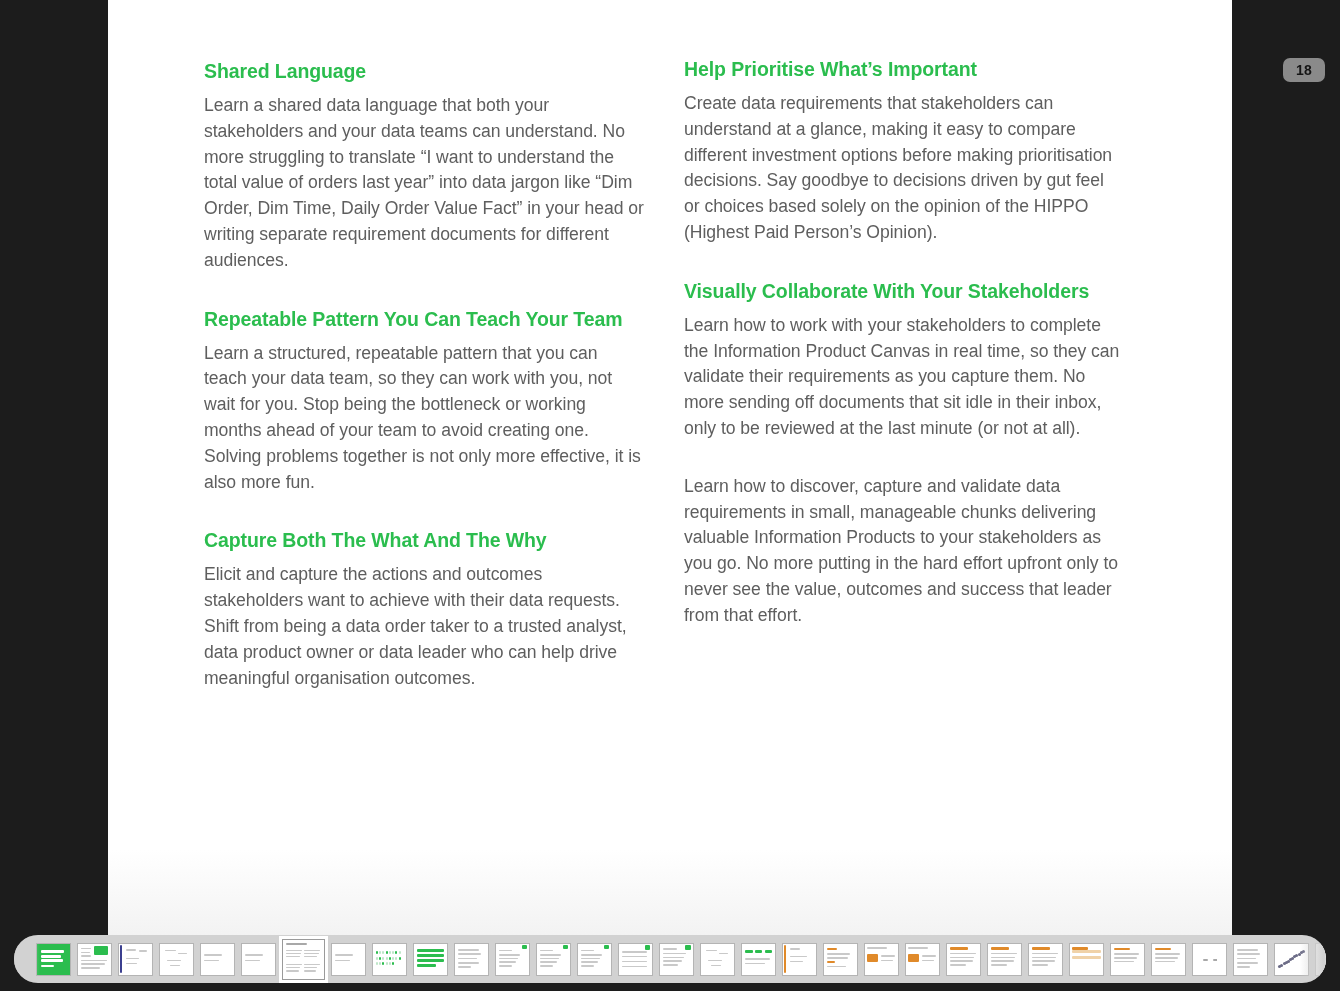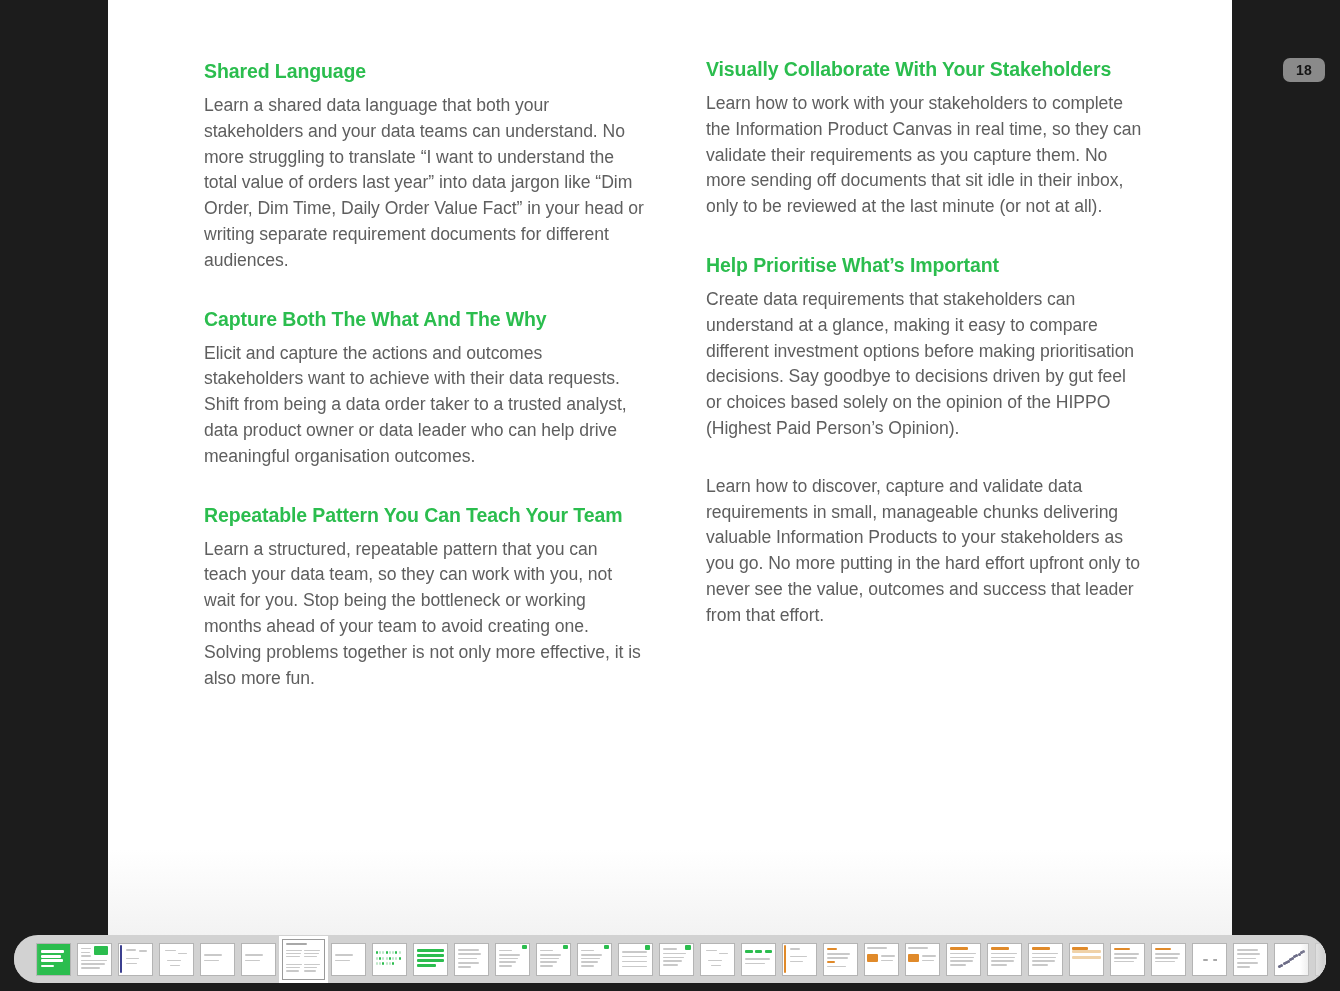--- a/index.html
+++ b/index.html
@@ -55,21 +55,21 @@
     color: #5b5b5b;
     font-weight: 400;
     letter-spacing: -0.1px;
     max-width: 900px;
     margin-bottom: 40px;
   }
 
   
   .columns {
     display: flex;
-    gap: 62px;
+    gap: 40px;
   }
   .col { width: 440px; }
 
   .feature { margin-bottom: 32px; }
   .feature:last-child { margin-bottom: 0; }
 
   .feature-title {
     font-size: 19.5px;
     line-height: 26px;
     color: #2bbd4e;
@@ -190,37 +190,37 @@
 
 
       <div class="columns">
 
         <div class="col col-left">
           <div class="feature">
             <div class="feature-title">Shared Language</div>
             <div class="feature-body">Learn a shared data language that both your stakeholders and your data teams can understand. No more struggling to translate “I want to understand the total value of orders last year” into data jargon like “Dim Order, Dim Time, Daily Order Value Fact” in your head or writing separate requirement documents for different audiences.</div>
           </div>
           <div class="feature">
+            <div class="feature-title">Repeatable Pattern You Can Teach Your Team</div>
+            <div class="feature-body">Learn a structured, repeatable pattern that you can teach your data team, so they can work with you, not wait for you. Stop being the bottleneck or working months ahead of your team to avoid creating one. Solving problems together is not only more effective, it is also more fun.</div>
+          </div>
+          <div class="feature">
             <div class="feature-title">Capture Both The What And The Why</div>
             <div class="feature-body">Elicit and capture the actions and outcomes stakeholders want to achieve with their data requests. Shift from being a data order taker to a trusted analyst, data product owner or data leader who can help drive meaningful organisation outcomes.</div>
           </div>
-          <div class="feature">
-            <div class="feature-title">Repeatable Pattern You Can Teach Your Team</div>
-            <div class="feature-body">Learn a structured, repeatable pattern that you can teach your data team, so they can work with you, not wait for you. Stop being the bottleneck or working months ahead of your team to avoid creating one. Solving problems together is not only more effective, it is also more fun.</div>
-          </div>
         </div>
 
         <div class="col col-right">
+          <div class="feature">
+            <div class="feature-title">Help Prioritise What’s Important</div>
+            <div class="feature-body">Create data requirements that stakeholders can understand at a glance, making it easy to compare different investment options before making prioritisation decisions. Say goodbye to decisions driven by gut feel or choices based solely on the opinion of the HIPPO (Highest Paid Person’s Opinion).</div>
+          </div>
           <div class="feature">
             <div class="feature-title">Visually Collaborate With Your Stakeholders</div>
             <div class="feature-body">Learn how to work with your stakeholders to complete the Information Product Canvas in real time, so they can validate their requirements as you capture them. No more sending off documents that sit idle in their inbox, only to be reviewed at the last minute (or not at all).</div>
-          </div>
-          <div class="feature">
-            <div class="feature-title">Help Prioritise What’s Important</div>
-            <div class="feature-body">Create data requirements that stakeholders can understand at a glance, making it easy to compare different investment options before making prioritisation decisions. Say goodbye to decisions driven by gut feel or choices based solely on the opinion of the HIPPO (Highest Paid Person’s Opinion).</div>
           </div>
           <div class="feature">
             <div class="feature-body">Learn how to discover, capture and validate data requirements in small, manageable chunks delivering valuable Information Products to your stakeholders as you go. No more putting in the hard effort upfront only to never see the value, outcomes and success that leader from that effort.</div>
           </div>
         </div>
 
       </div>
     </div>
 
     <div class="slide-fade"></div>

